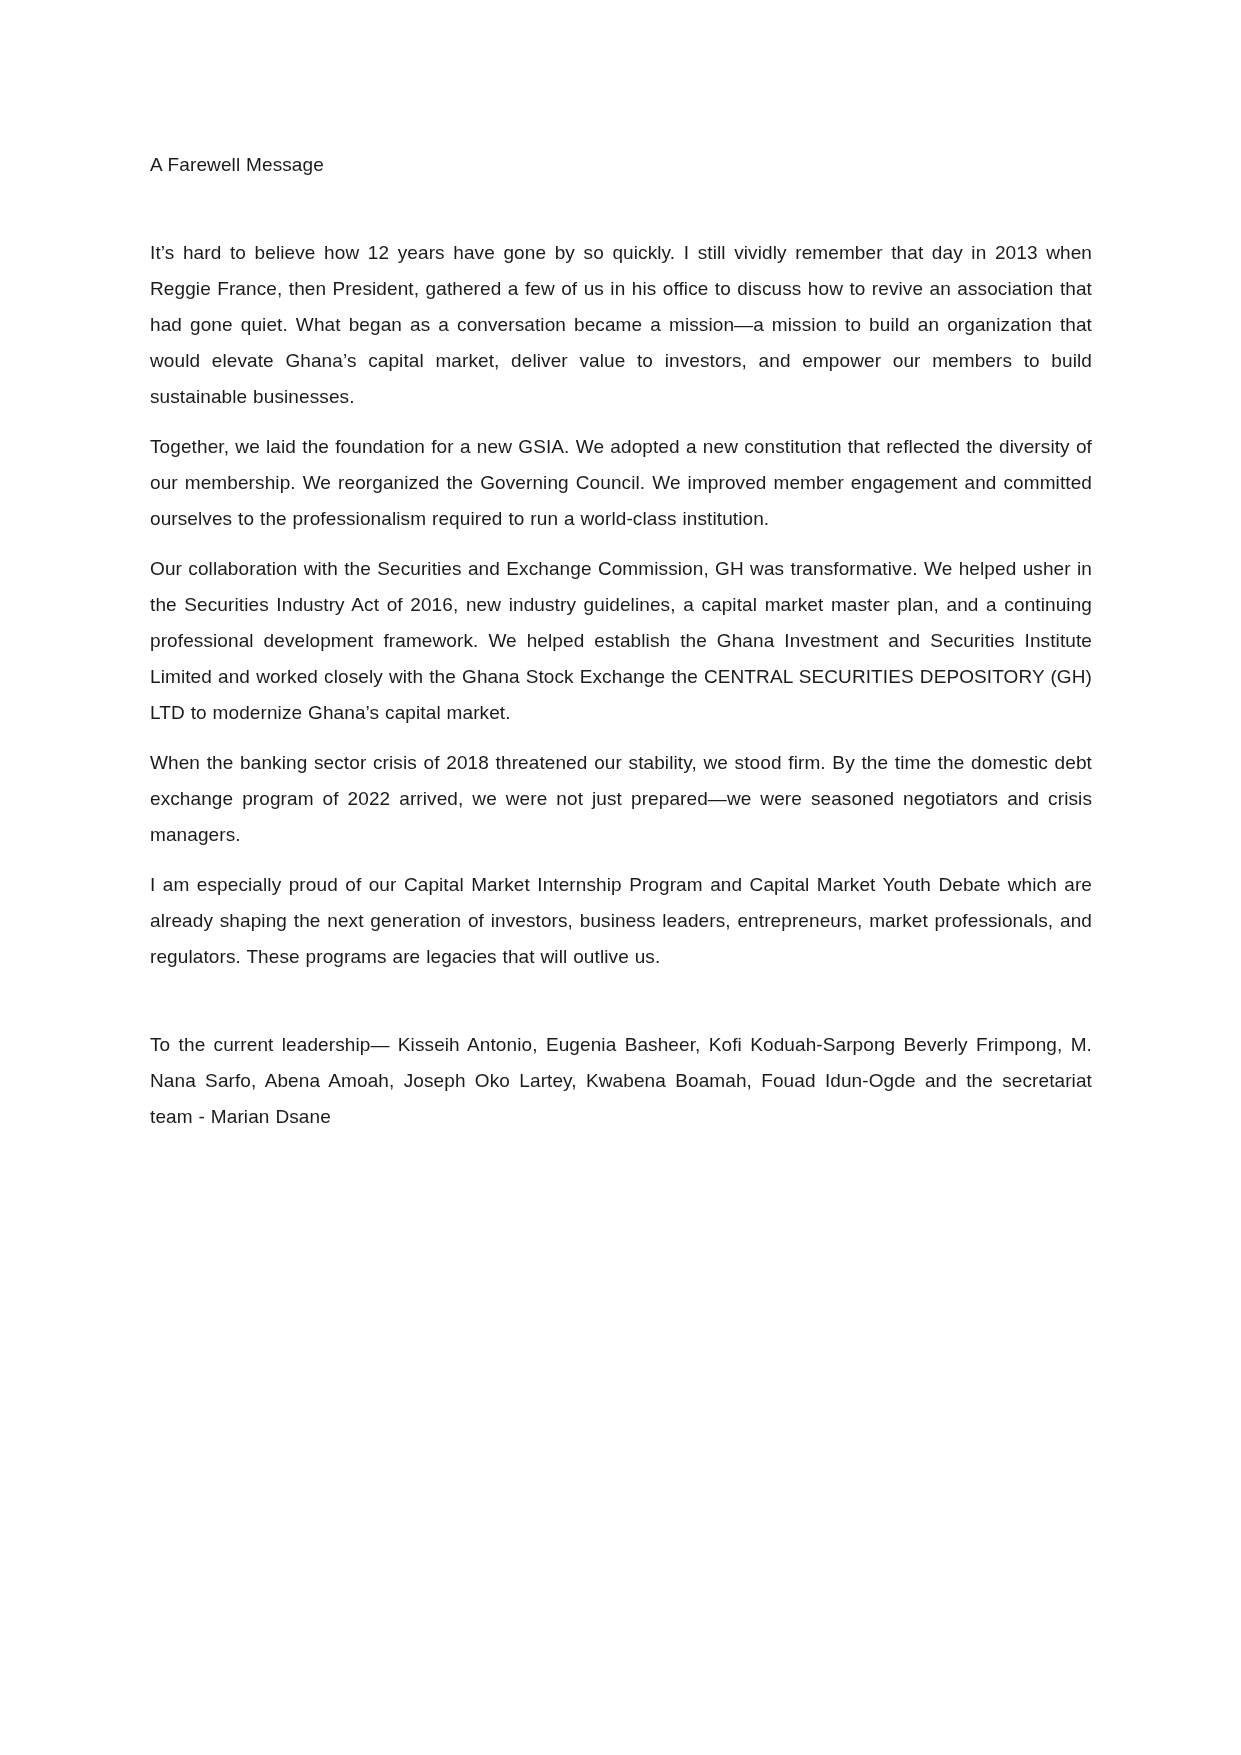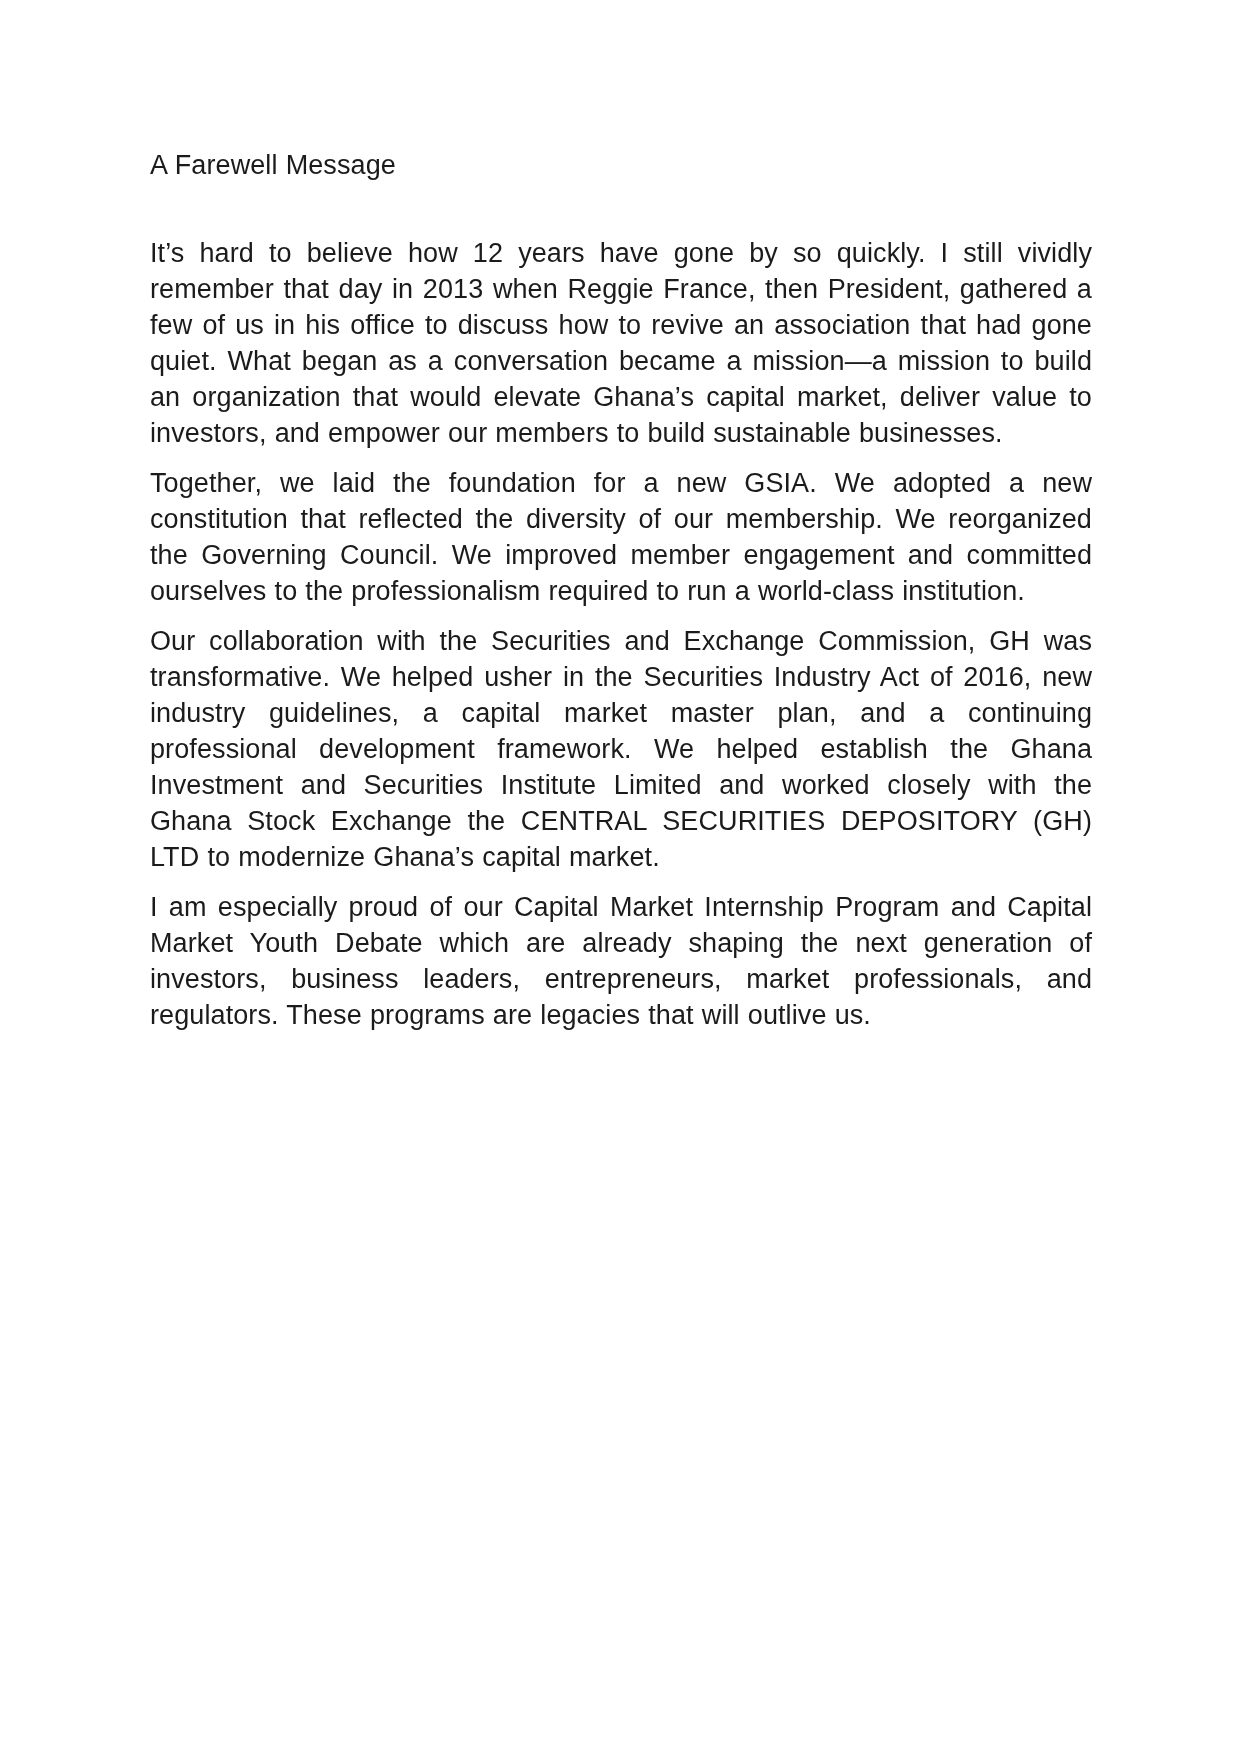--- a/index.html
+++ b/index.html
@@ -15,21 +15,21 @@
   }
   .page {
     box-sizing: border-box;
     width: 1241px;
     height: 1755px;
     background: #ffffff;
     padding: 147px 149px 60px 150px;
   }
   .doc p {
     margin: 0 0 14px 0;
-    font-size: 27px;
+    font-size: 19px;
     line-height: 36px;
     color: #1b1b1b;
     text-align: justify;
     text-justify: inter-word;
     letter-spacing: 0.1px;
     word-spacing: 0.5px;
   }
   .doc p.title-line {
     text-align: left;
   }
@@ -48,20 +48,22 @@
 
 
     <div class="spacer"></div>
 
     <p>It’s hard to believe how 12 years have gone by so quickly. I still vividly remember that day in 2013 when Reggie France, then President, gathered a few of us in his office to discuss how to revive an association that had gone quiet. What began as a conversation became a mission—a mission to build an organization that would elevate Ghana’s capital market, deliver value to investors, and empower our members to build sustainable businesses.</p>
 
     <p>Together, we laid the foundation for a new GSIA. We adopted a new constitution that reflected the diversity of our membership. We reorganized the Governing Council. We improved member engagement and committed ourselves to the professionalism required to run a world-class institution.</p>
 
     <p>Our collaboration with the Securities and Exchange Commission, GH was transformative. We helped usher in the Securities Industry Act of 2016, new industry guidelines, a capital market master plan, and a continuing professional development framework. We helped establish the Ghana Investment and Securities Institute Limited and worked closely with the Ghana Stock Exchange the CENTRAL SECURITIES DEPOSITORY (GH) LTD to modernize Ghana’s capital market.</p>
 
+    <p>When the banking sector crisis of 2018 threatened our stability, we stood firm. By the time the domestic debt exchange program of 2022 arrived, we were not just prepared—we were seasoned negotiators and crisis managers.</p>
 
     <p>I am especially proud of our Capital Market Internship Program and Capital Market Youth Debate which are already shaping the next generation of investors, business leaders, entrepreneurs, market professionals, and regulators. These programs are legacies that will outlive us.</p>
 
     <div class="spacer"></div>
 
+    <p>To the current leadership— Kisseih Antonio, Eugenia Basheer, Kofi Koduah-Sarpong Beverly Frimpong, M. Nana Sarfo, Abena Amoah, Joseph Oko Lartey, Kwabena Boamah, Fouad Idun-Ogde and the secretariat team - Marian Dsane</p>
 
   </div>
 </div>
 
 </body></html>

